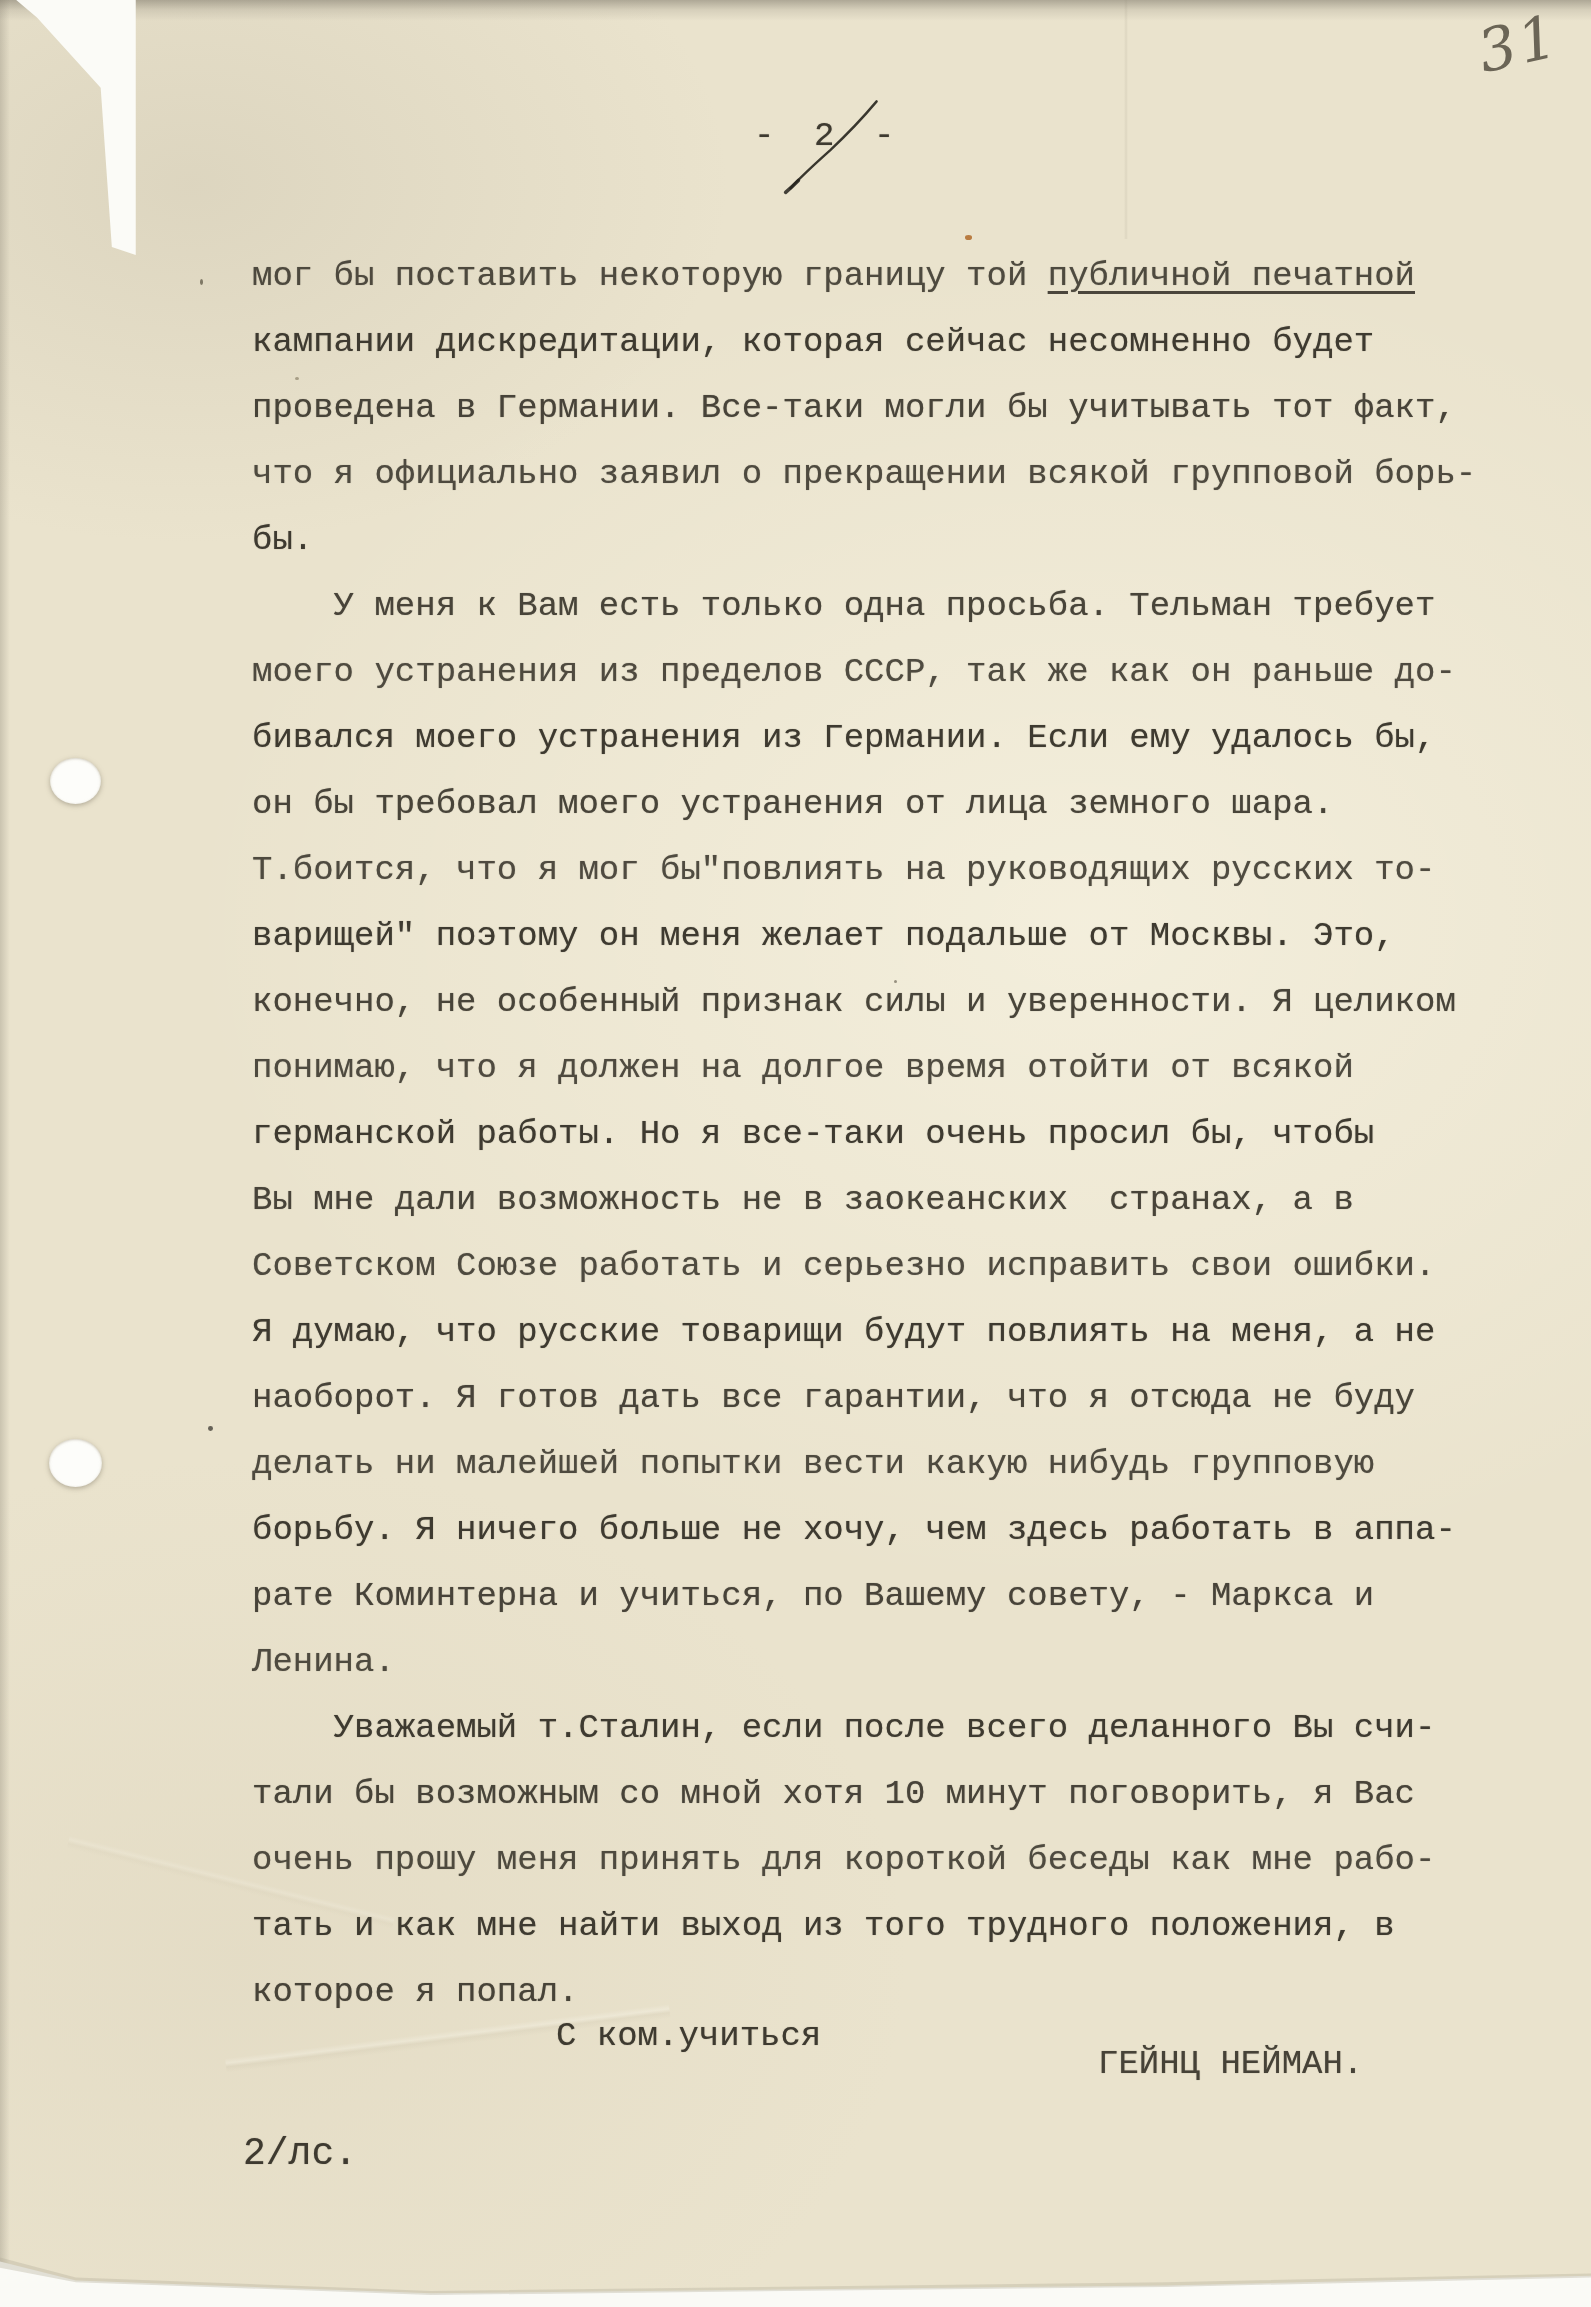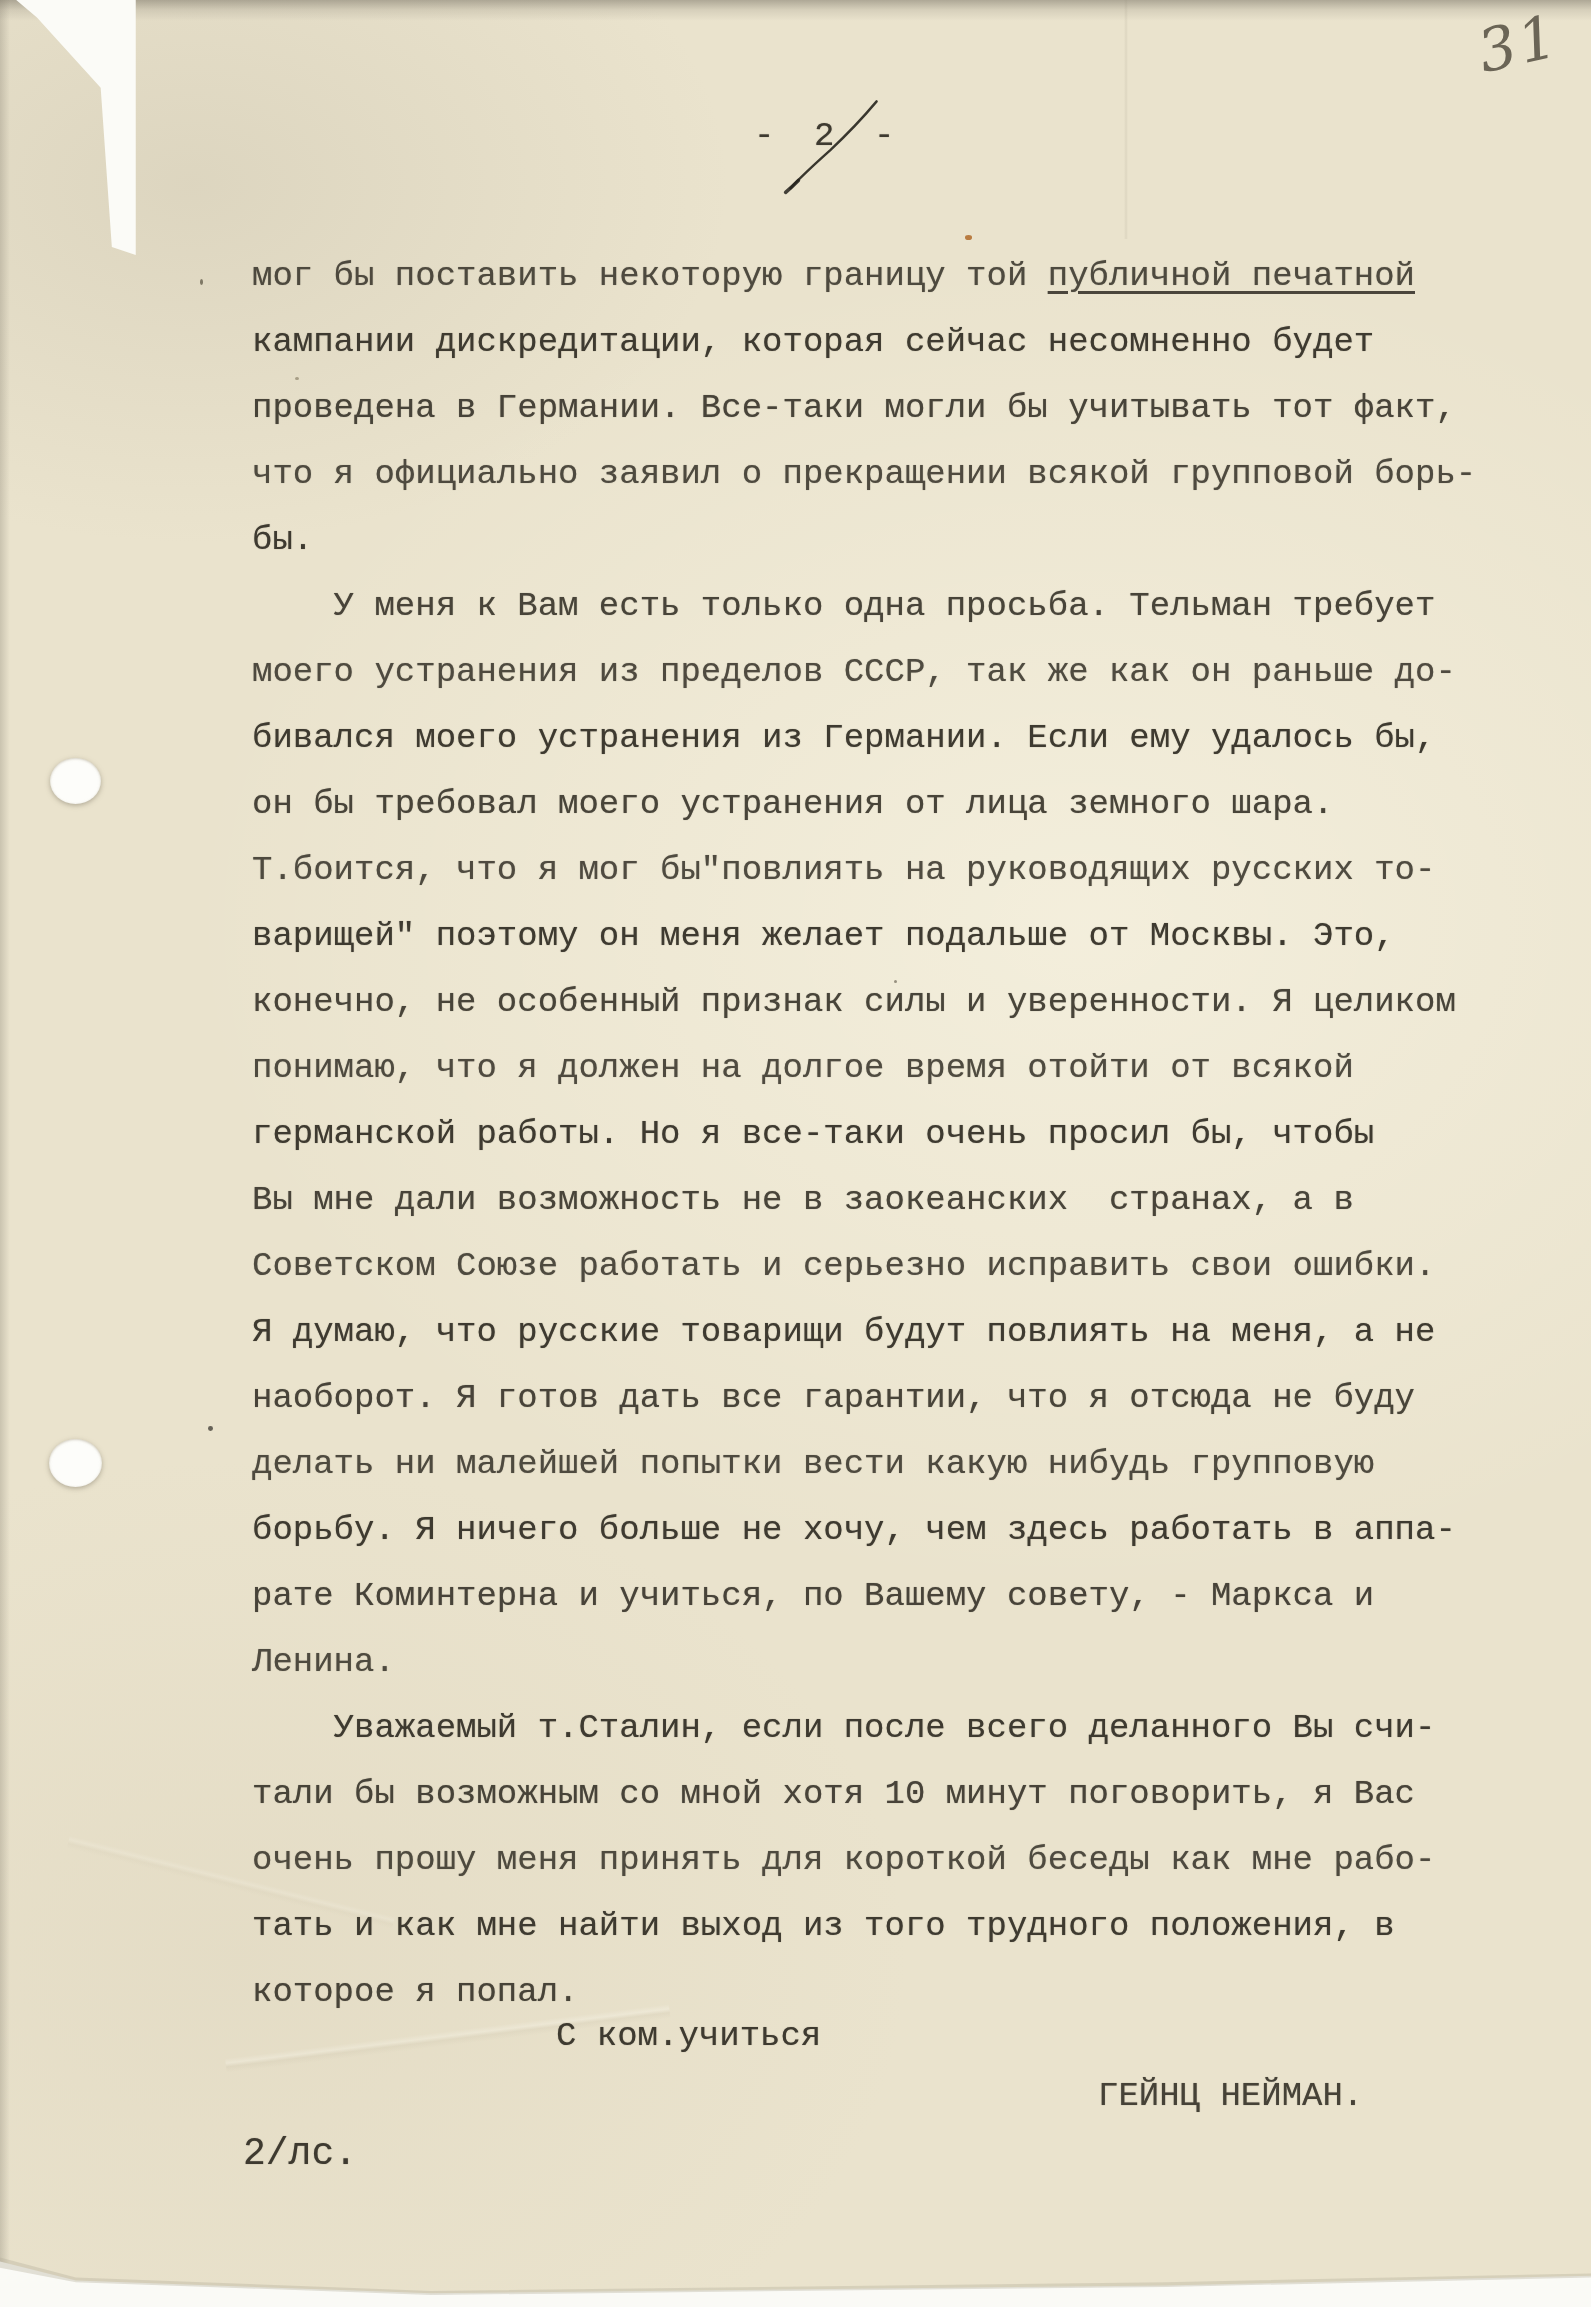--- a/index.html
+++ b/index.html
@@ -52,21 +52,21 @@
     text-decoration:underline;
     text-decoration-thickness:2.8px;
     text-underline-offset:6.4px;
     text-decoration-color:rgba(50,46,38,0.9);
   }
   .page-marker{
     position:absolute;left:754px;top:116px;
     font-size:34px;line-height:1.2;letter-spacing:9.6px;
   }
   .closing-salutation{position:absolute;left:556px;top:2016px;font-size:34px;line-height:1.2;}
-  .signature{position:absolute;left:1098px;top:2044px;font-size:34px;line-height:1.2;opacity:.95;margin-top:32px;}
+  .signature{position:absolute;left:1098px;top:2044px;font-size:34px;line-height:1.2;opacity:.95;}
   .footer-note{position:absolute;left:243px;top:2131px;font-size:38px;line-height:1.2;}
 
   .handwritten-page-no{
     position:absolute;left:1478px;top:14.4px;
     font-family:"DejaVu Serif",serif;font-style:italic;font-weight:400;
     font-size:59px;color:#5e584a;transform:rotate(-13deg);
     letter-spacing:3.2px;line-height:1;opacity:.9;
   }
   svg.overlay{position:absolute;left:0;top:0;pointer-events:none;}
 </style>

